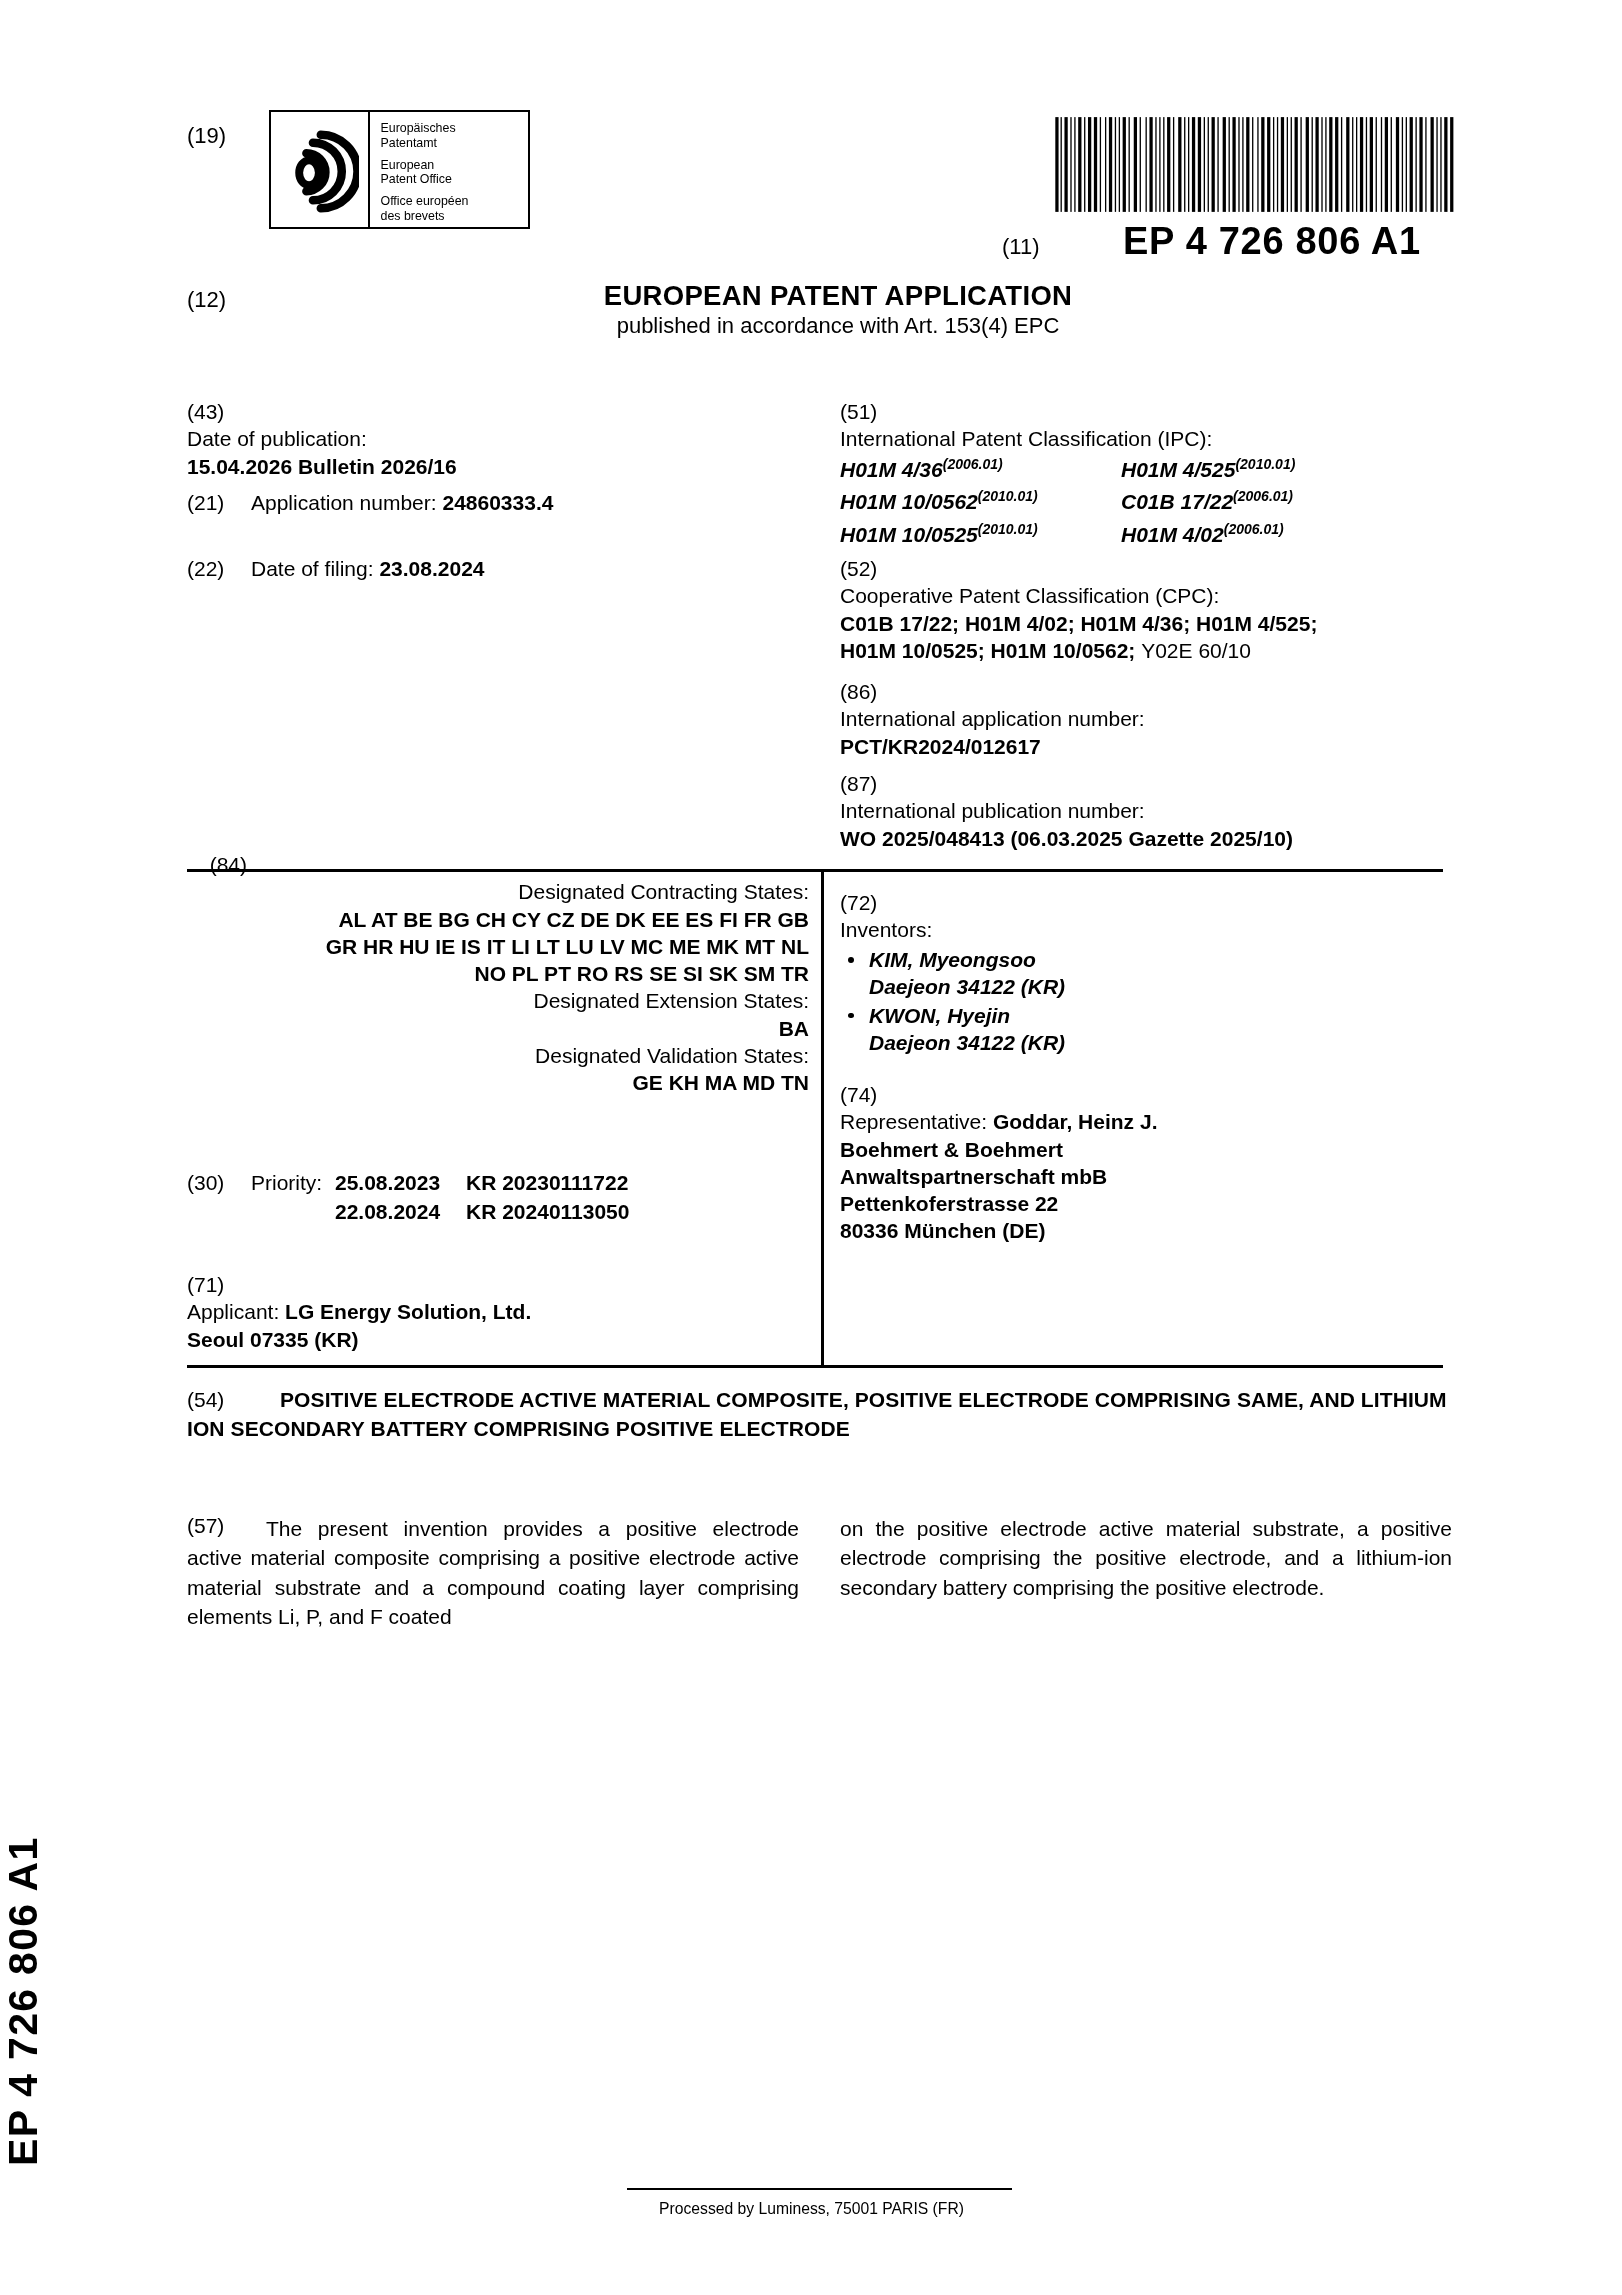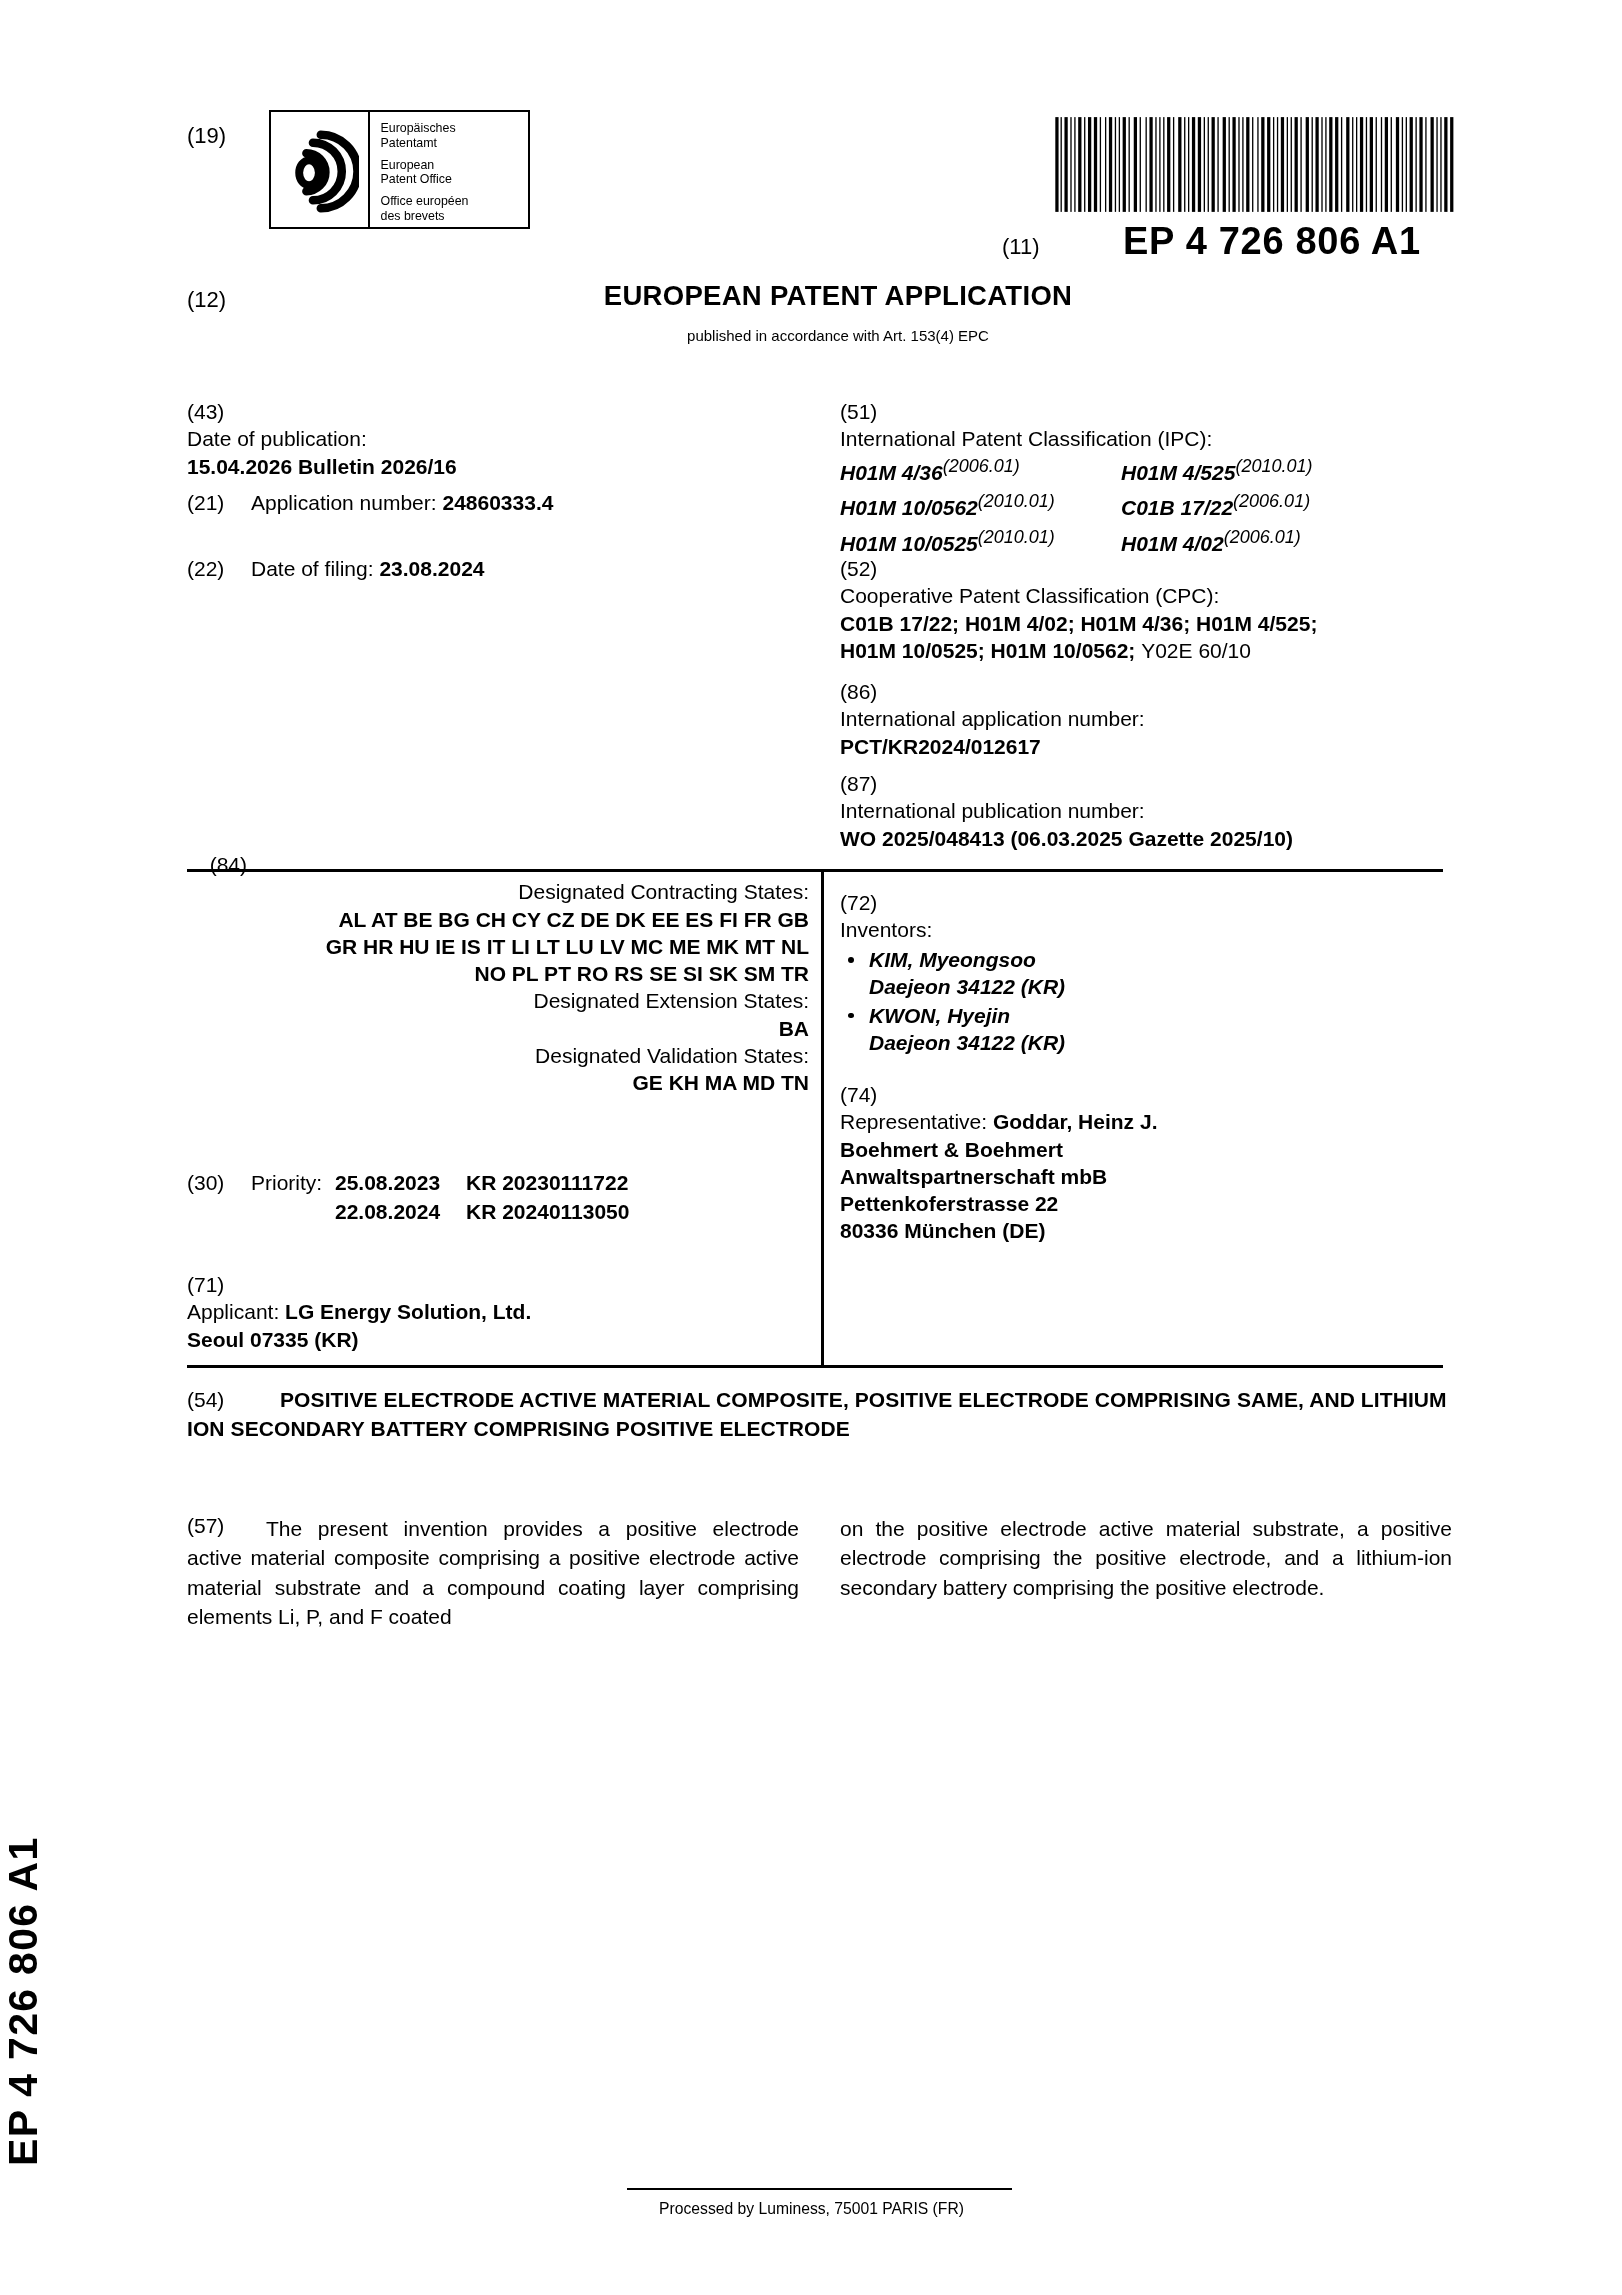--- a/index.html
+++ b/index.html
@@ -63,21 +63,21 @@
     white-space:nowrap;
   }
 
   
   .code12 { position:absolute; left:187px; top:287px; font-size:22px; }
   .maintitle {
     position:absolute; left:419px; top:280px; width:838px;
     text-align:center;
   }
   .maintitle .t1 { font-size:27.5px; font-weight:bold; letter-spacing:0.3px; }
-  .maintitle .t2 { font-size:15px; margin-top:15px; }
+  .maintitle .t2 { font-size:22px; margin-top:1px; }
 
   
   .rule {
     position:absolute; left:187px; width:1256px;
     height:2.6px; background:#000;
   }
   .rule.r1 { top:869px; }
   .rule.r2 { top:1365px; }
   .vdiv {
     position:absolute; left:821px; top:869px;
@@ -108,21 +108,21 @@
   .f74 { left:840px; top:1081px; width:609px; }
 
   
   .ipc-grid {
     display:grid;
     grid-template-columns: 281px auto;
     row-gap:3.9px;
     margin-top:2.6px;
   }
   .ipc { font-style:italic; font-weight:bold; font-size:21px; white-space:nowrap; }
-  .ipc sup { font-size:18px; font-style:italic; font-weight:normal; vertical-align:super; }
+  .ipc sup { font-size:14px; font-style:italic; font-weight:bold; vertical-align:super; }
 
   .cpc-line { font-weight:bold; white-space:nowrap; }
   .cpc-line .plain { font-weight:normal; }
 
   
   .states .lbl { font-weight:normal; }
   .states .codes { font-weight:bold; }
 
   
   .prio { display:grid; grid-template-columns:auto; row-gap:1.3px; }

